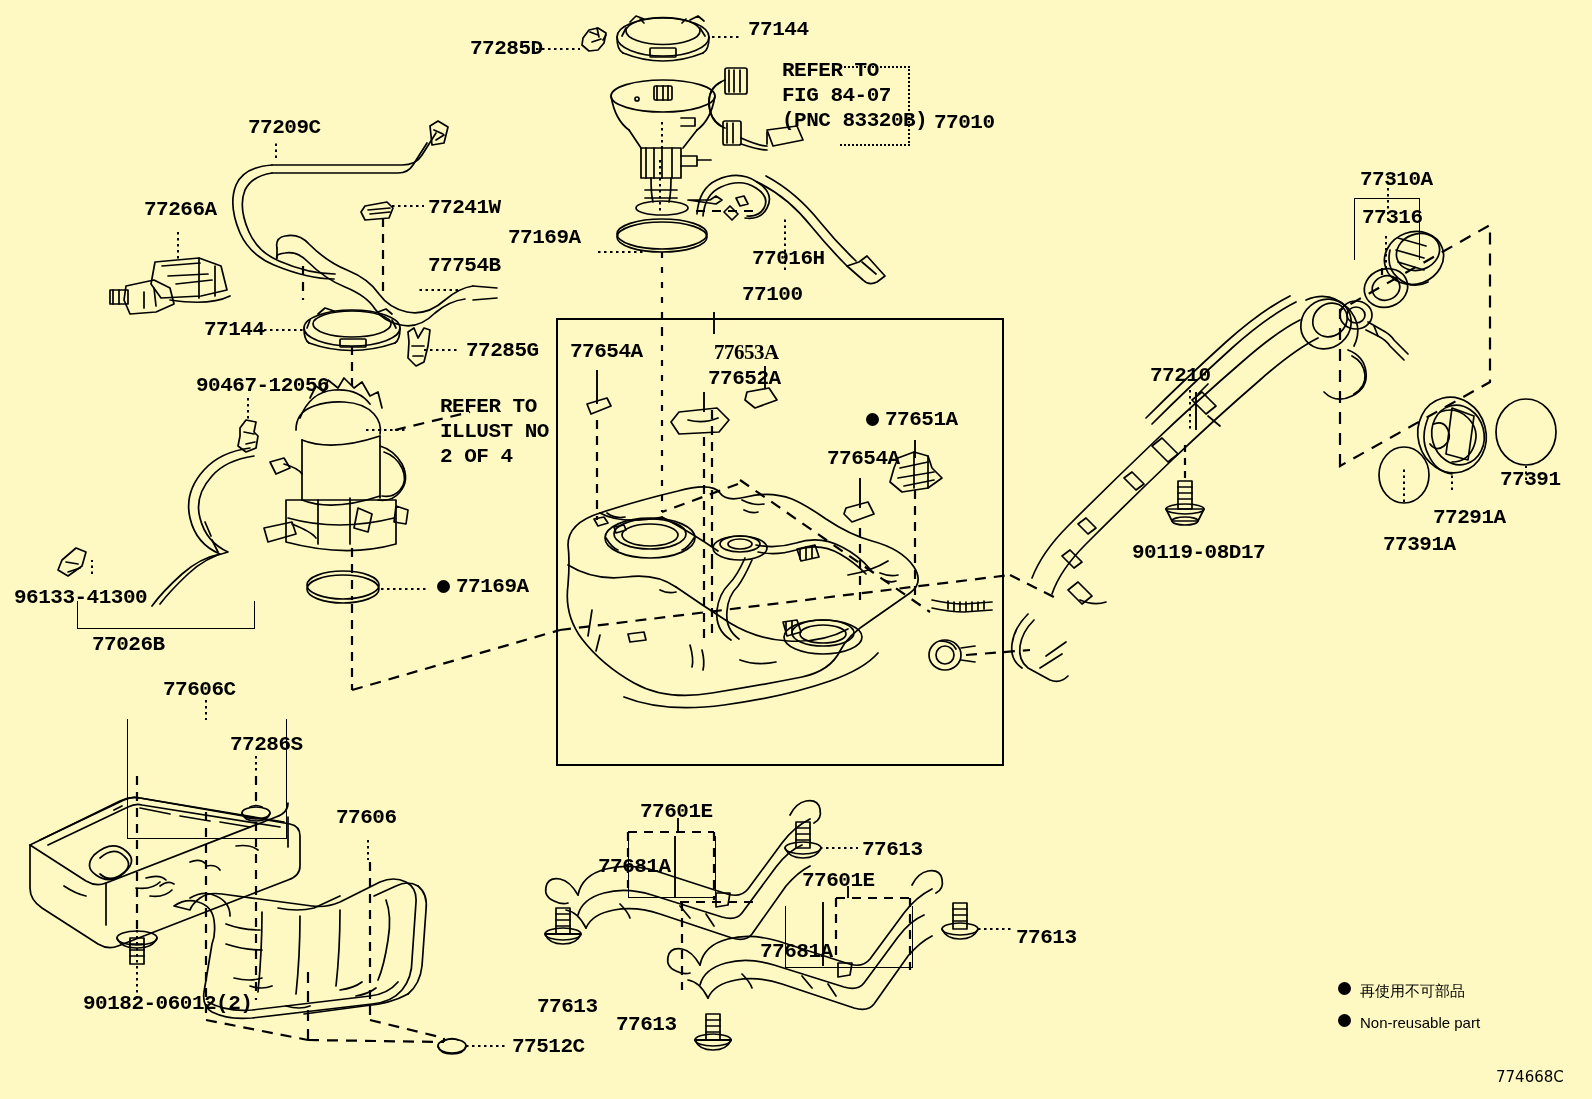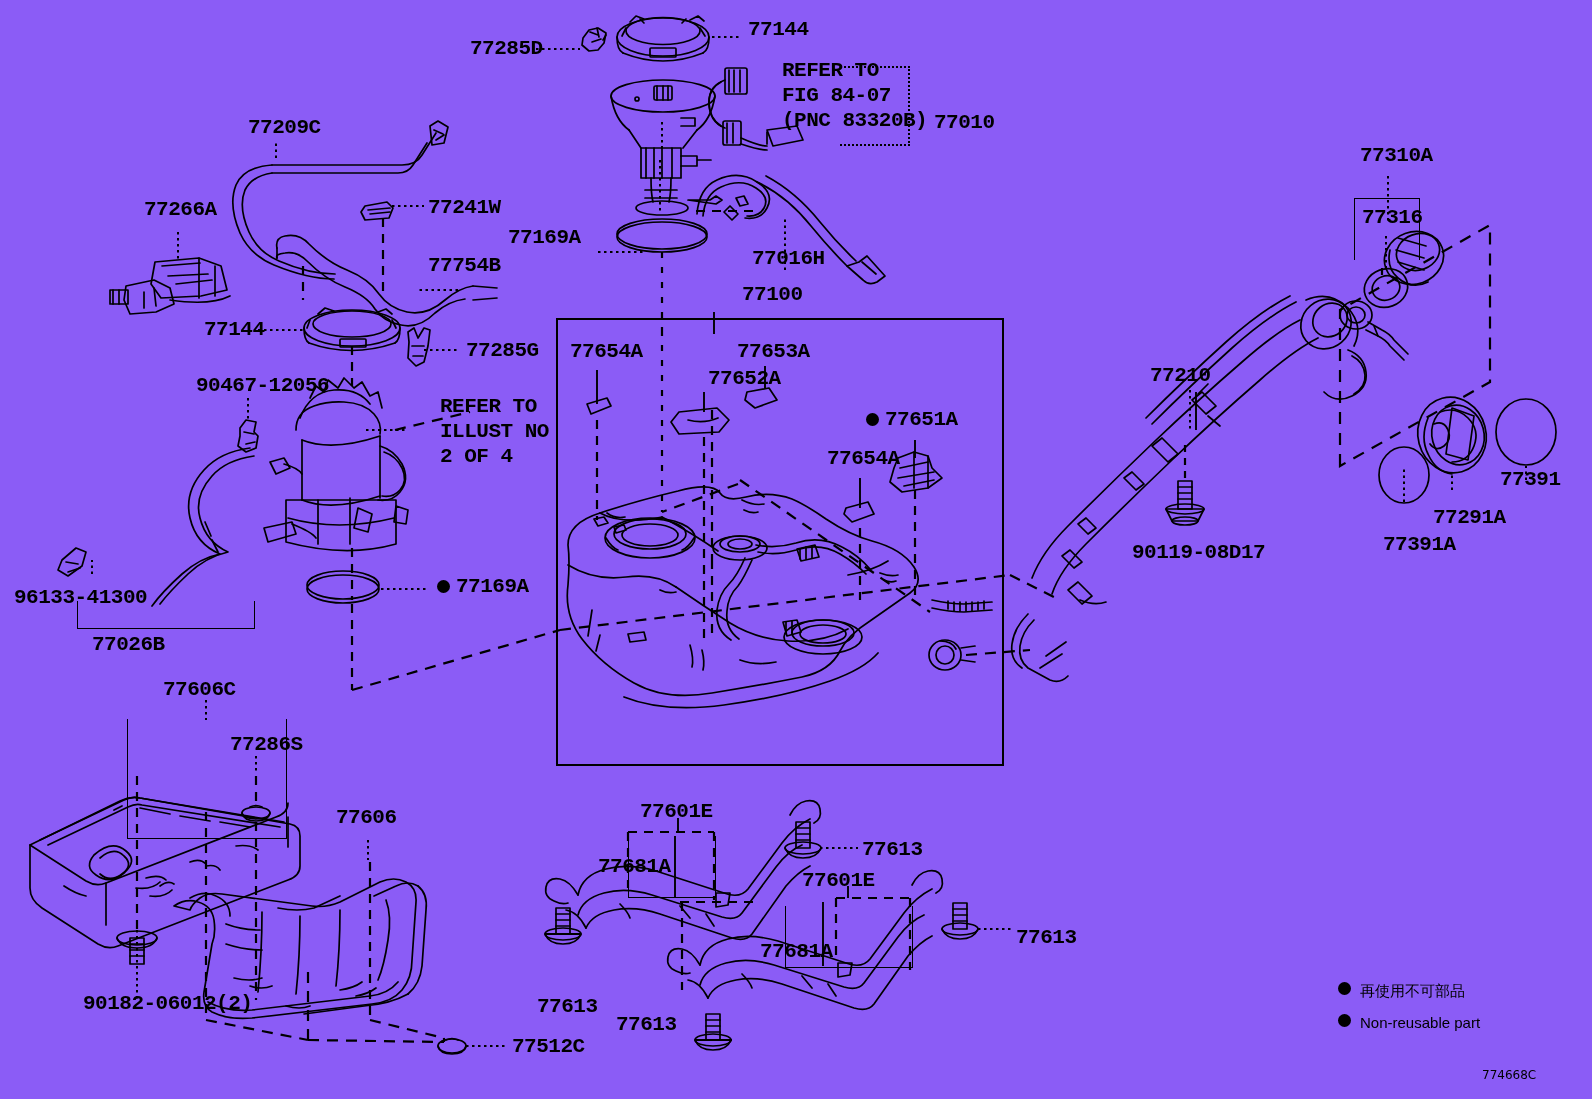--- a/index.html
+++ b/index.html
@@ -4,21 +4,21 @@
 <style>
   * { box-sizing: border-box; }
   html, body {
     margin: 0; padding: 0;
     background: #ffffff;
     font-family: "Liberation Serif", serif;
   }
   #sheet {
     position: relative;
     width: 1592px; height: 1099px;
-    background: #8b5cf6;
+    background: #fef9c3;
     overflow: hidden;
   }
   .lbl {
     position: absolute;
     font-family: "Liberation Mono", monospace;
     font-size: 21px;
     font-weight: bold;
     color: #000;
     white-space: nowrap;
     letter-spacing: -0.5px;
@@ -63,23 +63,24 @@
     display: inline-block;
     width: 13px; height: 13px;
     border-radius: 50%;
     background: #000;
     margin-right: 9px;
     vertical-align: 1px;
   }
   .drawno {
     position: absolute;
     font-family: "DejaVu Sans", sans-serif;
-    font-size: 12px;
+    font-size: 15px;
     font-weight: normal;
     color: #000;
+    margin-left: 14px;
   }
 </style>
 </head>
 <body>
 
 <div id="sheet">
 
   <svg width="1592" height="1099">
     <g fill="none" stroke="#000" stroke-width="1.7" stroke-linejoin="round" stroke-linecap="round">
 
@@ -609,26 +610,26 @@
   <div class="lbl" style="left:204px;  top:318px;">77144</div>
   <div class="lbl" style="left:466px;  top:339px;">77285G</div>
   <div class="lbl" style="left:196px;  top:374px;">90467-12056</div>
   <div class="lbl" style="left:14px;   top:586px;">96133-41300</div>
   <div class="lbl" style="left:92px;   top:633px;">77026B</div>
   <div class="lbl" style="left:456px;  top:575px;">77169A</div>
   <div class="bullet" style="left:437px; top:580px;"></div>
 
   <div class="lbl" style="left:570px;  top:340px;">77654A</div>
   <div class="lbl" style="left:676px;  top:367px;margin-left:32px;">77652A</div>
-  <div class="lbl" style="left:737px;  top:340px;">77653A</div>
+  <div class="lbl" style="left:714px;  top:340px;font-family:Liberation Serif, serif;">77653A</div>
   <div class="lbl" style="left:885px;  top:408px;">77651A</div>
   <div class="bullet" style="left:866px; top:413px;"></div>
   <div class="lbl" style="left:827px;  top:447px;">77654A</div>
 
-  <div class="lbl" style="left:1360px; top:144px;text-align:center;">77310A</div>
+  <div class="lbl" style="left:1360px; top:168px;text-align:center;">77310A</div>
   <div class="lbl" style="left:1362px; top:206px;">77316</div>
   <div class="lbl" style="left:1150px; top:364px;">77210</div>
   <div class="lbl" style="left:1132px; top:541px;">90119-08D17</div>
   <div class="lbl" style="left:1500px; top:468px;">77391</div>
   <div class="lbl" style="left:1433px; top:506px;">77291A</div>
   <div class="lbl" style="left:1383px; top:533px;">77391A</div>
 
   <div class="lbl" style="left:163px;  top:678px;">77606C</div>
   <div class="lbl" style="left:230px;  top:733px;">77286S</div>
   <div class="lbl" style="left:336px;  top:806px;">77606</div>

